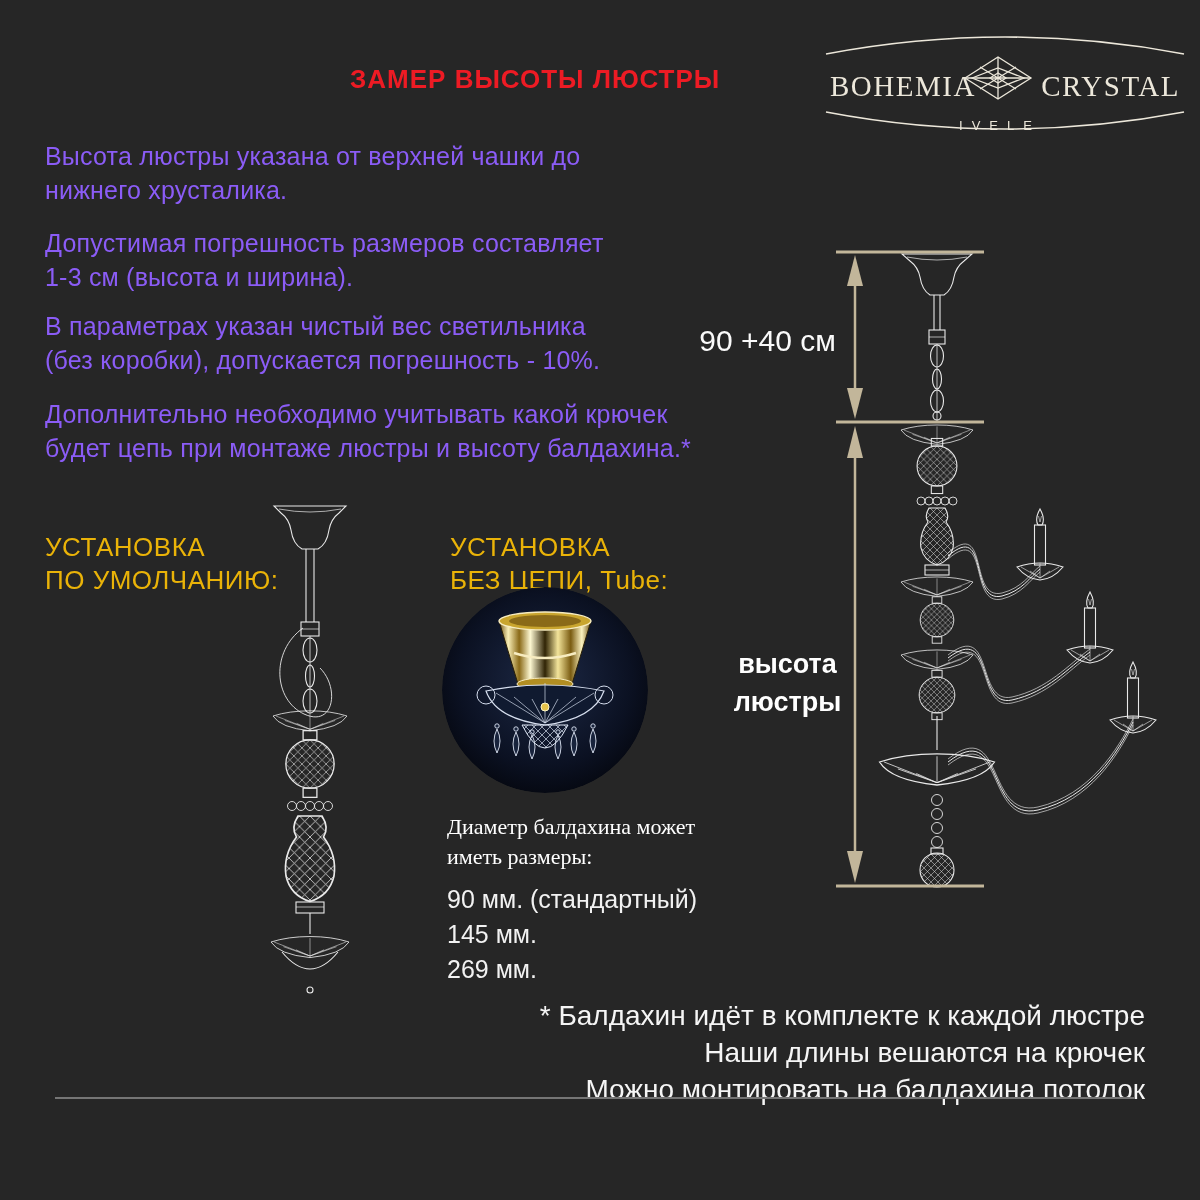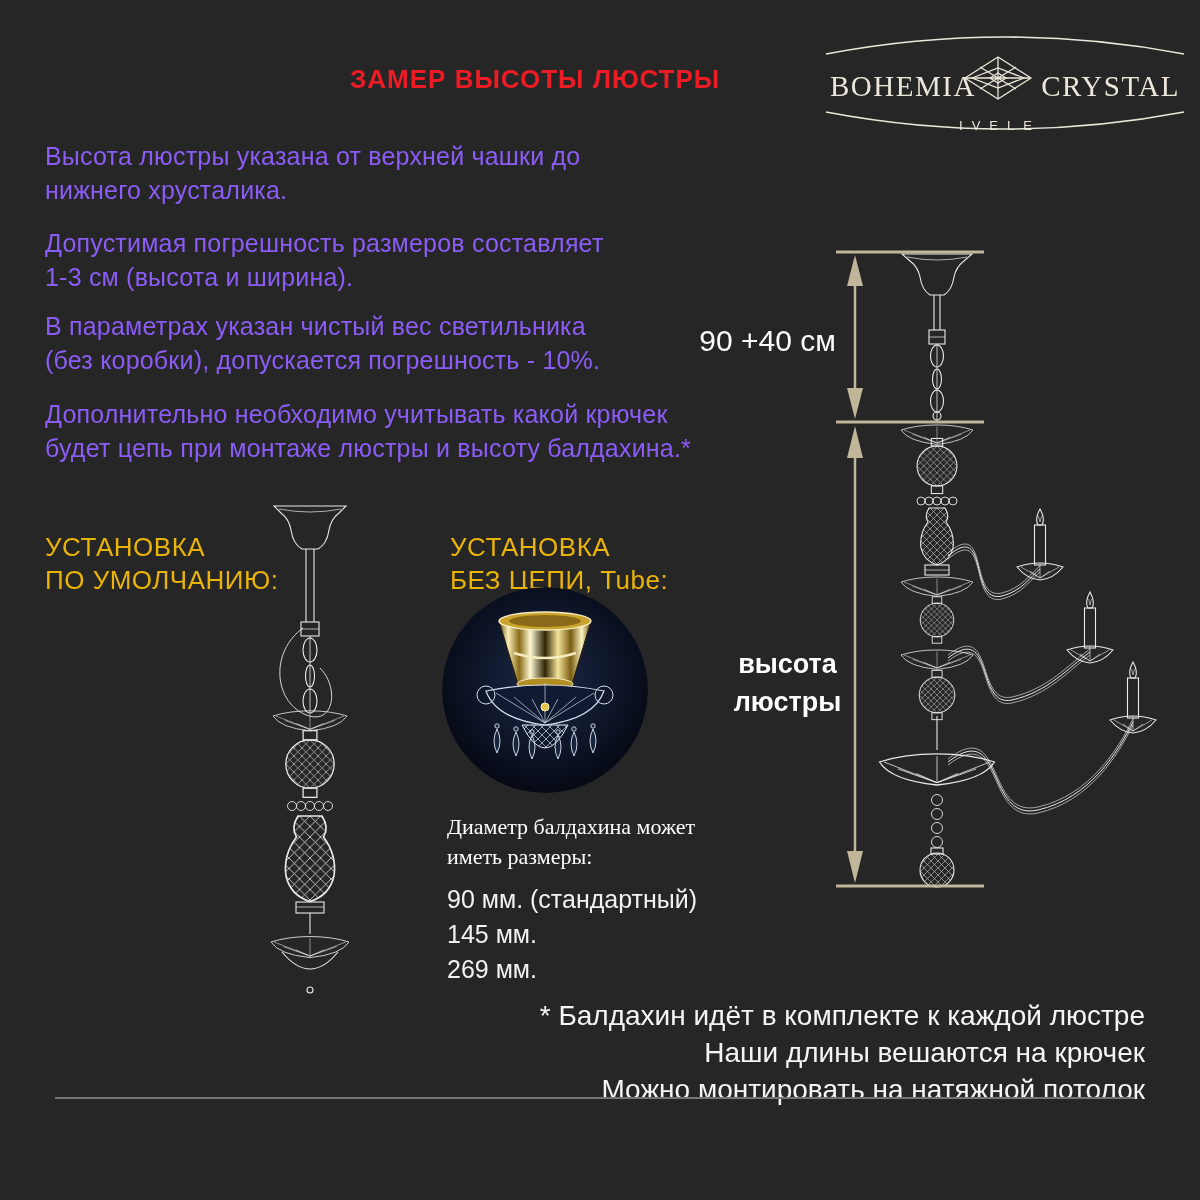--- a/index.html
+++ b/index.html
@@ -277,16 +277,16 @@
   <div class="canopy-sizes">
     <div>90 мм. (стандартный)</div>
     <div>145 мм.</div>
     <div>269 мм.</div>
   </div>
 </div>
 
 <div class="abs footnotes">
   <div>* Балдахин идёт в комплекте к каждой люстре</div>
   <div>Наши длины вешаются на крючек</div>
-  <div>Можно монтировать на натяжной потолок</div>
+  <div>Можно монтировать на балдахина потолок</div>
 </div>
 
 <div class="abs bottom-rule"></div>
 
 </body></html>

